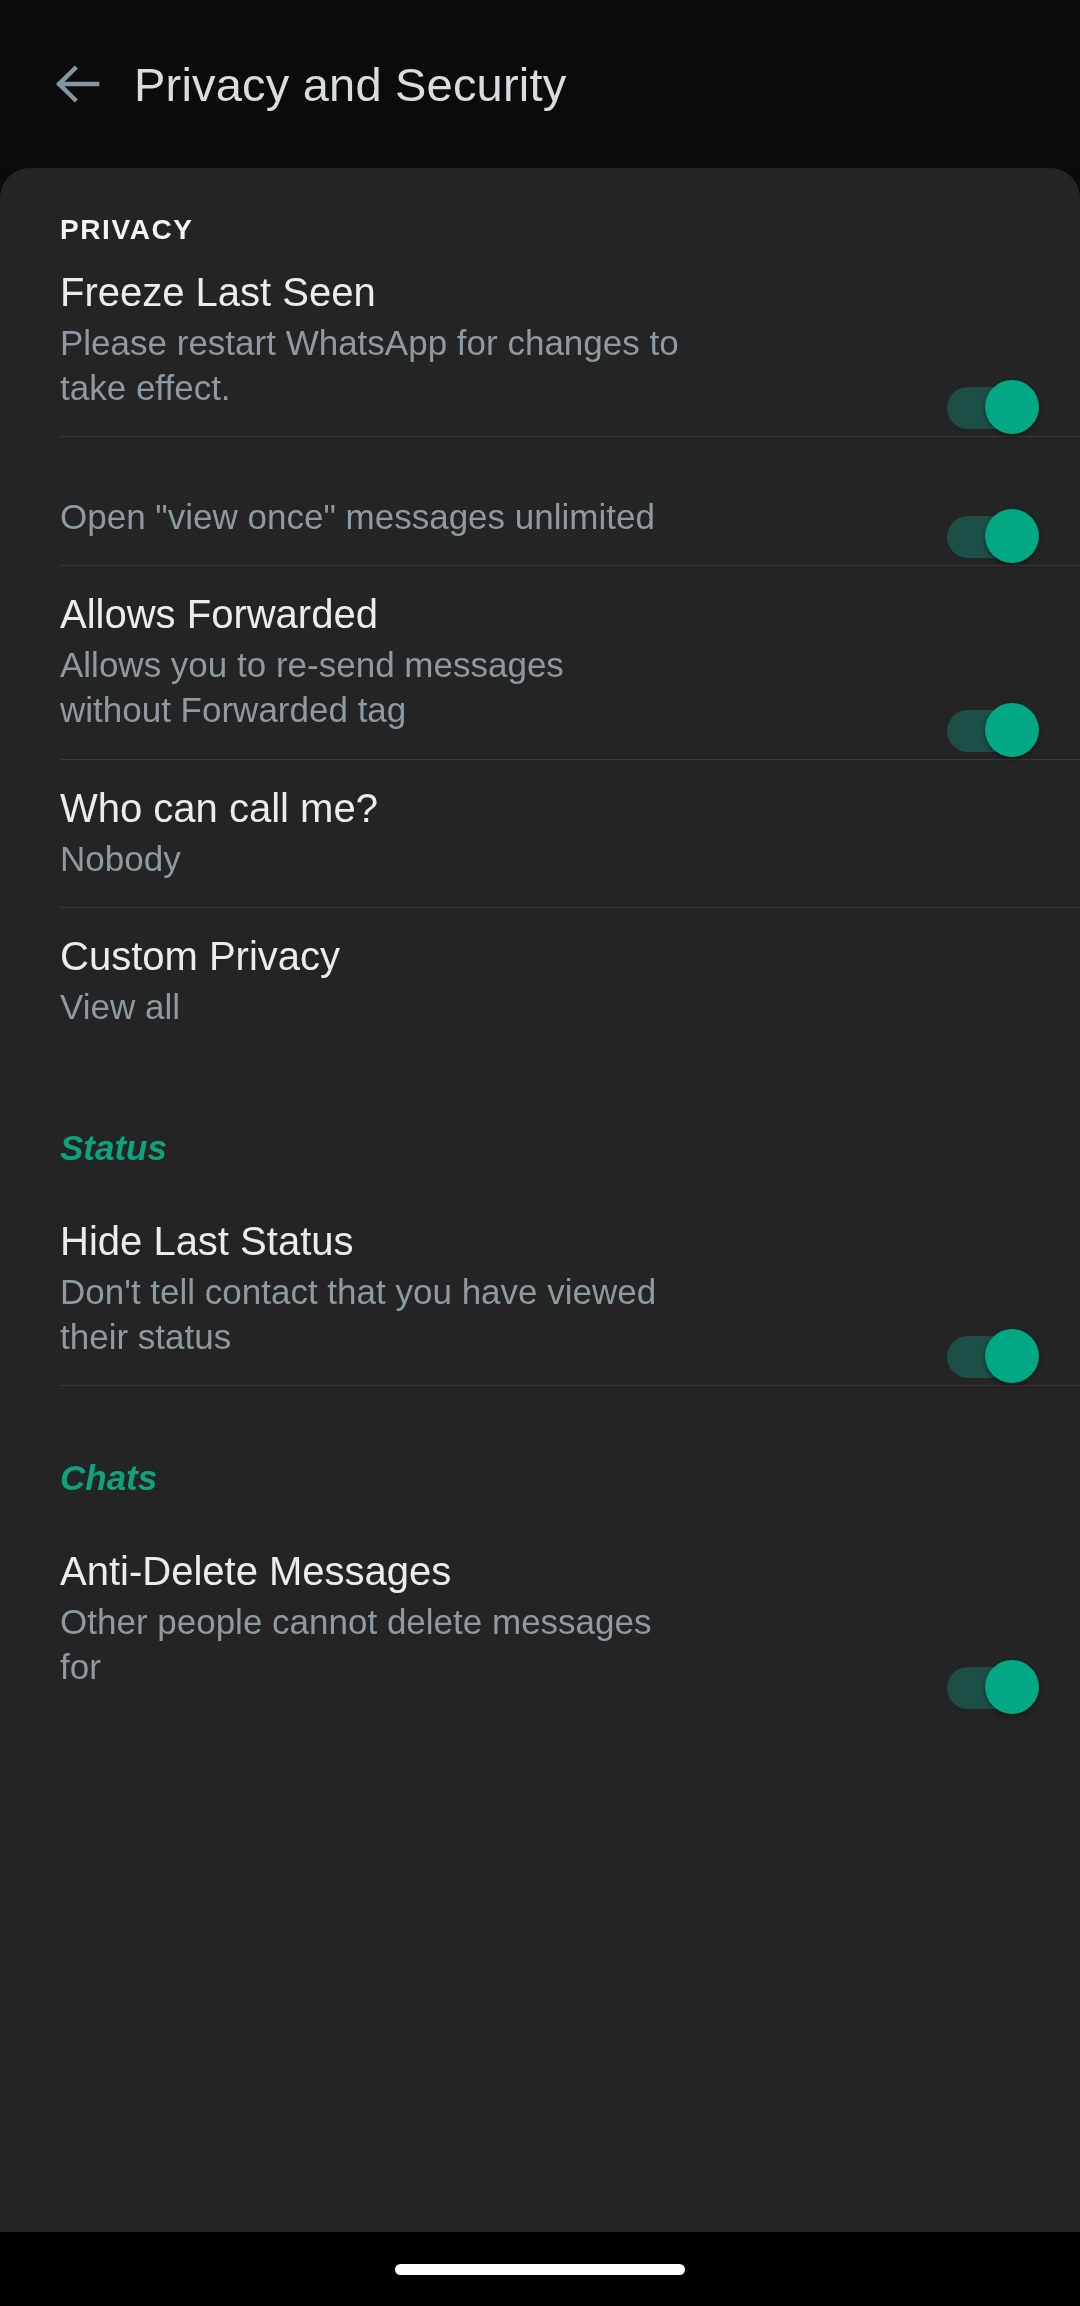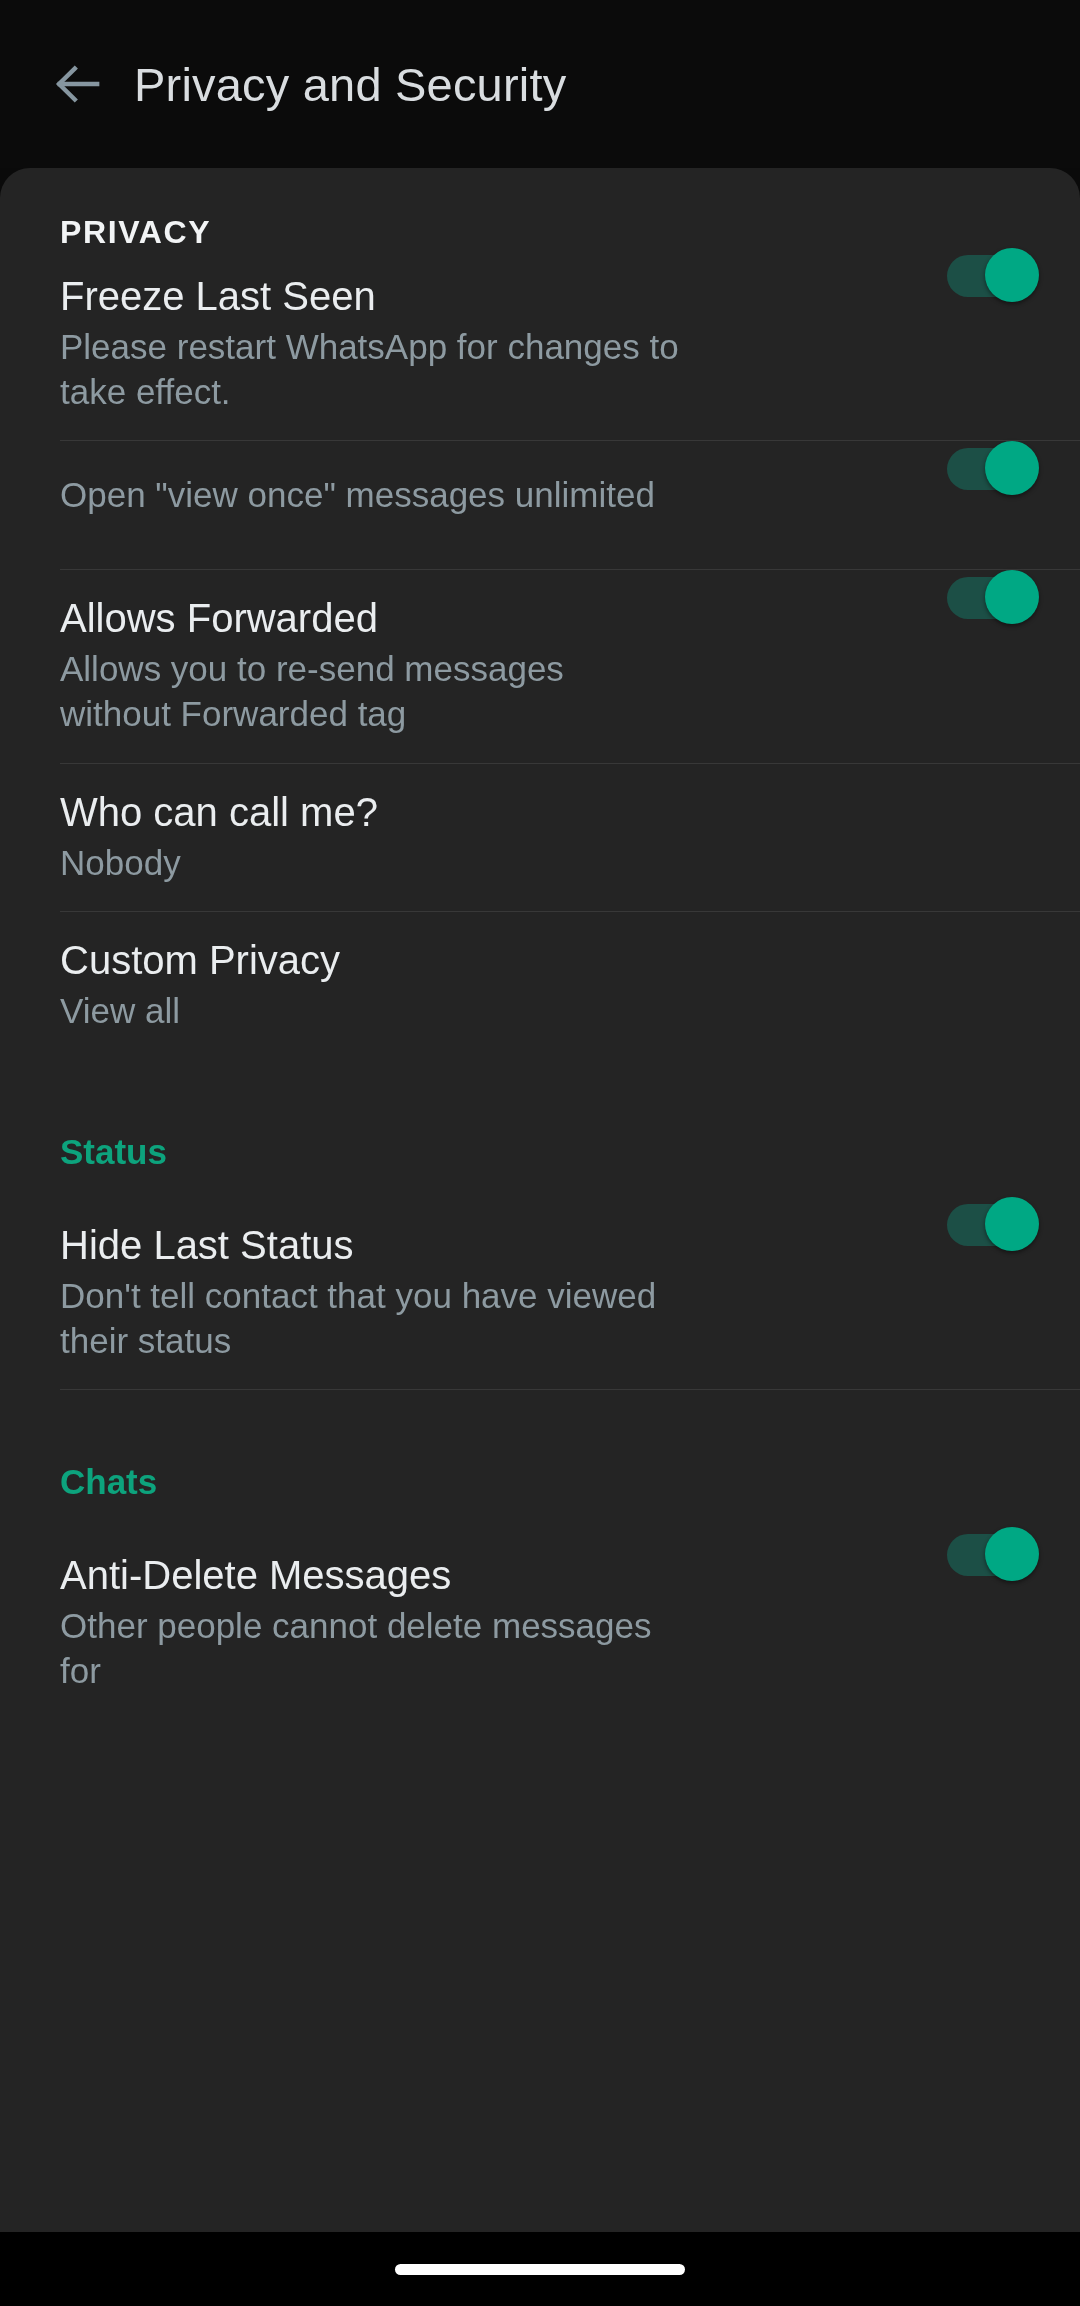--- a/index.html
+++ b/index.html
@@ -63,42 +63,43 @@
     position: relative;
   }
 
   .card-inner {
     padding: 0 0 0 0;
   }
 
   
   .group-title-main {
     color: #f2f4f5;
-    font-size: 32px;
+    font-size: 28px;
     font-weight: 700;
     letter-spacing: 1.6px;
     padding: 48px 0 0 60px;
     line-height: 1;
   }
 
   
   .group-title-accent {
     color: #0da37d;
     font-size: 35px;
     font-weight: 700;
     padding: 0 0 0 60px;
     line-height: 1;
+    font-style: italic;
   }
   .spacer-before-accent { height: 74px; }
   .spacer-after-accent  { height: 28px; }
 
   
   .row {
     display: flex;
-    align-items: flex-start;
+    align-items: flex-end;
     padding: 0 41px 0 60px;
     min-height: 128px;
     box-sizing: border-box;
   }
   .row-text {
     flex: 1 1 auto;
     padding: 26px 0 26px 0;
     min-width: 0;
   }
   .row-title {

